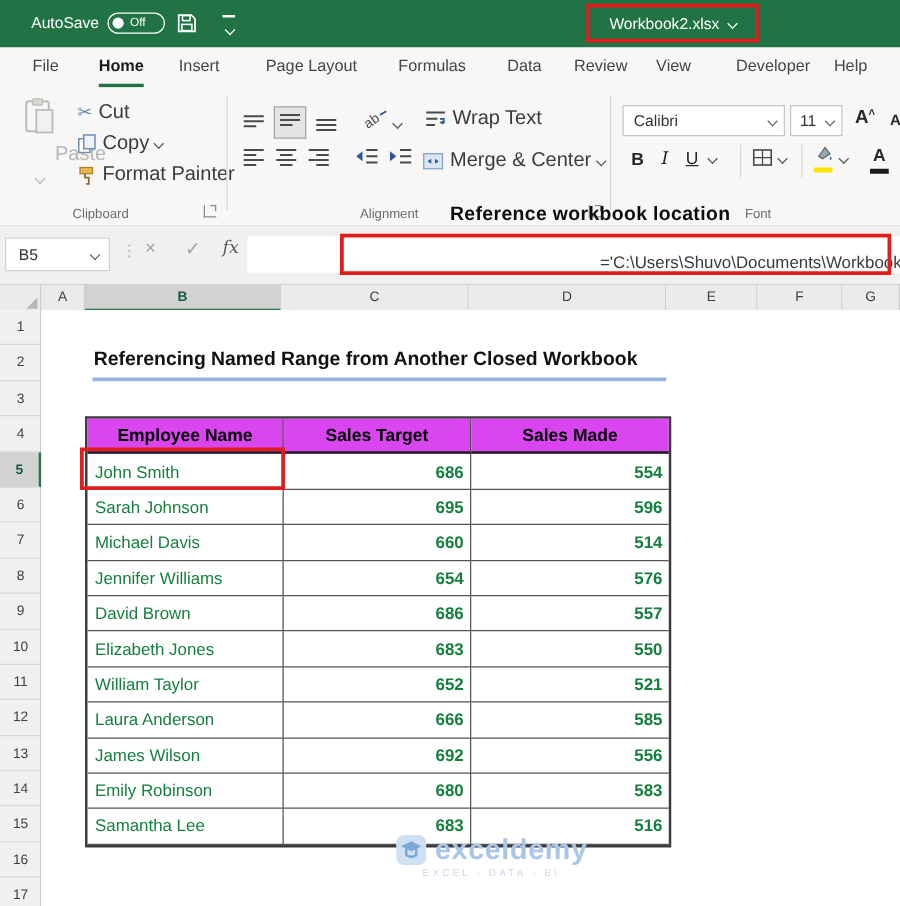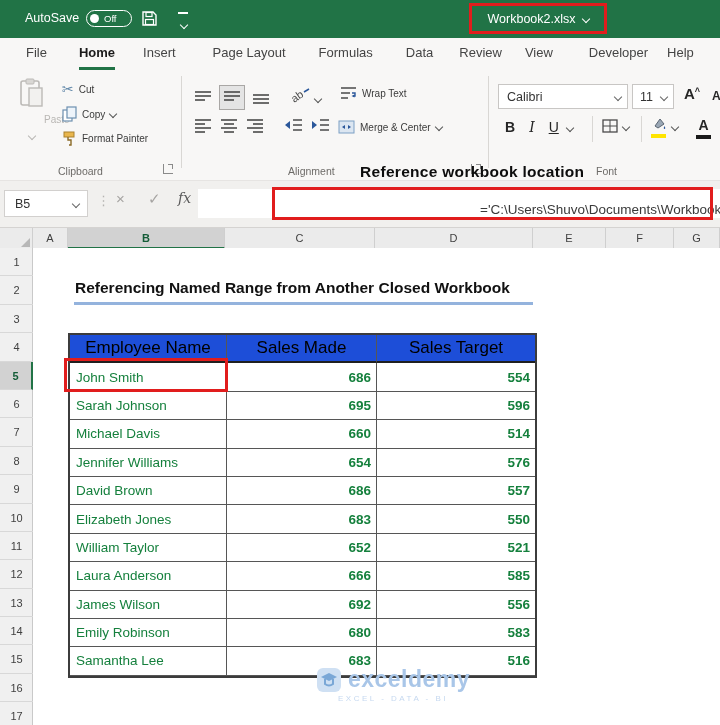--- a/index.html
+++ b/index.html
@@ -33,21 +33,21 @@
   
   #tabs{position:absolute;left:0;top:38px;width:720px;height:32px;background:#f8f7f6;
         display:flex;align-items:stretch;overflow:hidden;}
   .tab{font-size:13px;color:#444;line-height:30px;white-space:nowrap;cursor:default;}
   .tab.active{color:#1a1a1a;font-weight:bold;border-bottom:3px solid #217346;}
 
   
   #ribbon{position:absolute;left:0;top:70px;width:720px;height:110px;background:#f8f7f6;
         border-bottom:1px solid #e2e0dd;overflow:hidden;}
   .grouplabel{position:absolute;bottom:3px;font-size:10.5px;color:#6d6b68;}
-  .rbtn-label{font-size:10px;color:#3b3b3b;text-align:right;}
+  .rbtn-label{font-size:16px;color:#3b3b3b;text-align:right;}
   .rbtn-label.disabled{color:#b9b7b4;margin-left:36px;}
   .rrow{position:absolute;display:flex;align-items:center;gap:5px;}
 
   
   #paste-button{position:absolute;left:8px;top:8px;width:48px;height:84px;text-align:center;}
   #paste-button .chev{color:#b9b7b4;margin-top:3px;}
   
   .ico{display:inline-block;vertical-align:middle;}
   .scissors{font-size:14px;color:#5f86a8;font-family:"DejaVu Sans",sans-serif;}
 
@@ -106,22 +106,22 @@
   #sheet-title{position:absolute;left:42px;top:31px;font-size:15.5px;font-weight:bold;color:#111;
         white-space:nowrap;}
   #title-underline{position:absolute;left:41px;top:54px;width:459px;height:2.5px;background:#94b3dd;}
 
   #sales-table{position:absolute;left:35px;top:85px;display:grid;
         grid-template-columns:157px 150px 158px;grid-auto-rows:28.4px;
         border:2px solid #3c3c3c;background:#fff;}
   .cell{box-sizing:border-box;border-right:1px solid #565656;border-bottom:1px solid #565656;
         font-size:13.5px;color:#15803d;display:flex;align-items:center;overflow:hidden;}
   .cell:nth-child(3n){border-right:none;}
-  .cell.th{background:#1d4ed8;font-weight:normal;justify-content:center;color:#000;
-        border-bottom:2px solid #1f1f1f;font-size:17px;}
+  .cell.th{background:#d946ef;font-weight:bold;justify-content:center;color:#000;
+        border-bottom:2px solid #1f1f1f;font-size:14px;}
   .cell.name{padding-left:6px;}
   .cell.num{justify-content:flex-end;padding-right:5px;font-weight:bold;}
 
   #selected-cell-highlight{position:absolute;left:31px;top:110px;width:164px;height:34px;
         border:3px solid #e11d1d;box-sizing:border-box;z-index:4;pointer-events:none;}
 
   
   #watermark{position:absolute;left:250px;top:418px;width:220px;text-align:center;}
   #wm-row{display:flex;align-items:center;justify-content:center;gap:6px;}
   #wm-brand{font-size:23px;color:#a9c6e8;font-weight:bold;letter-spacing:.5px;}
@@ -394,22 +394,22 @@
       <div class="rowh">14</div>
       <div class="rowh">15</div>
       <div class="rowh">16</div>
       <div class="rowh">17</div>
     </div>
   <div id="sheet">
     <div id="sheet-title">Referencing Named Range from Another Closed Workbook</div>
     <div id="title-underline"></div>
     <div id="sales-table">
         <div class="cell th">Employee Name</div>
+        <div class="cell th">Sales Target</div>
         <div class="cell th">Sales Made</div>
-        <div class="cell th">Sales Target</div>
         <div class="cell name">John Smith</div>
         <div class="cell num">686</div>
         <div class="cell num">554</div>
         <div class="cell name">Sarah Johnson</div>
         <div class="cell num">695</div>
         <div class="cell num">596</div>
         <div class="cell name">Michael Davis</div>
         <div class="cell num">660</div>
         <div class="cell num">514</div>
         <div class="cell name">Jennifer Williams</div>

